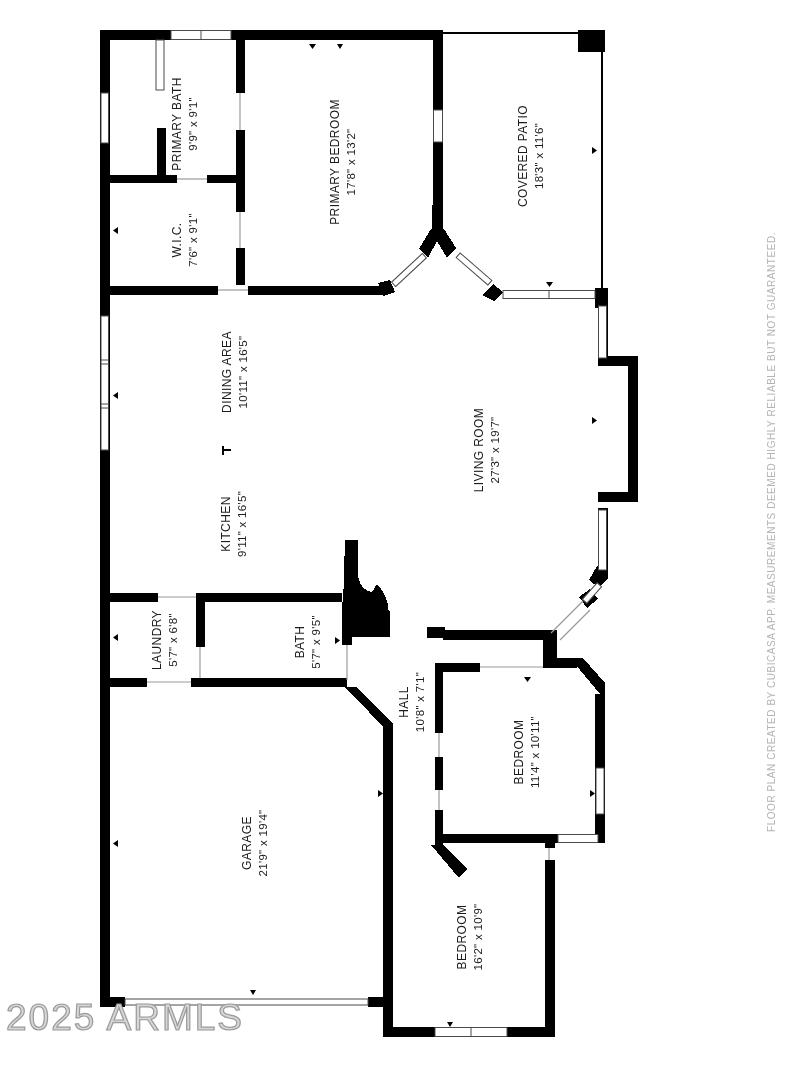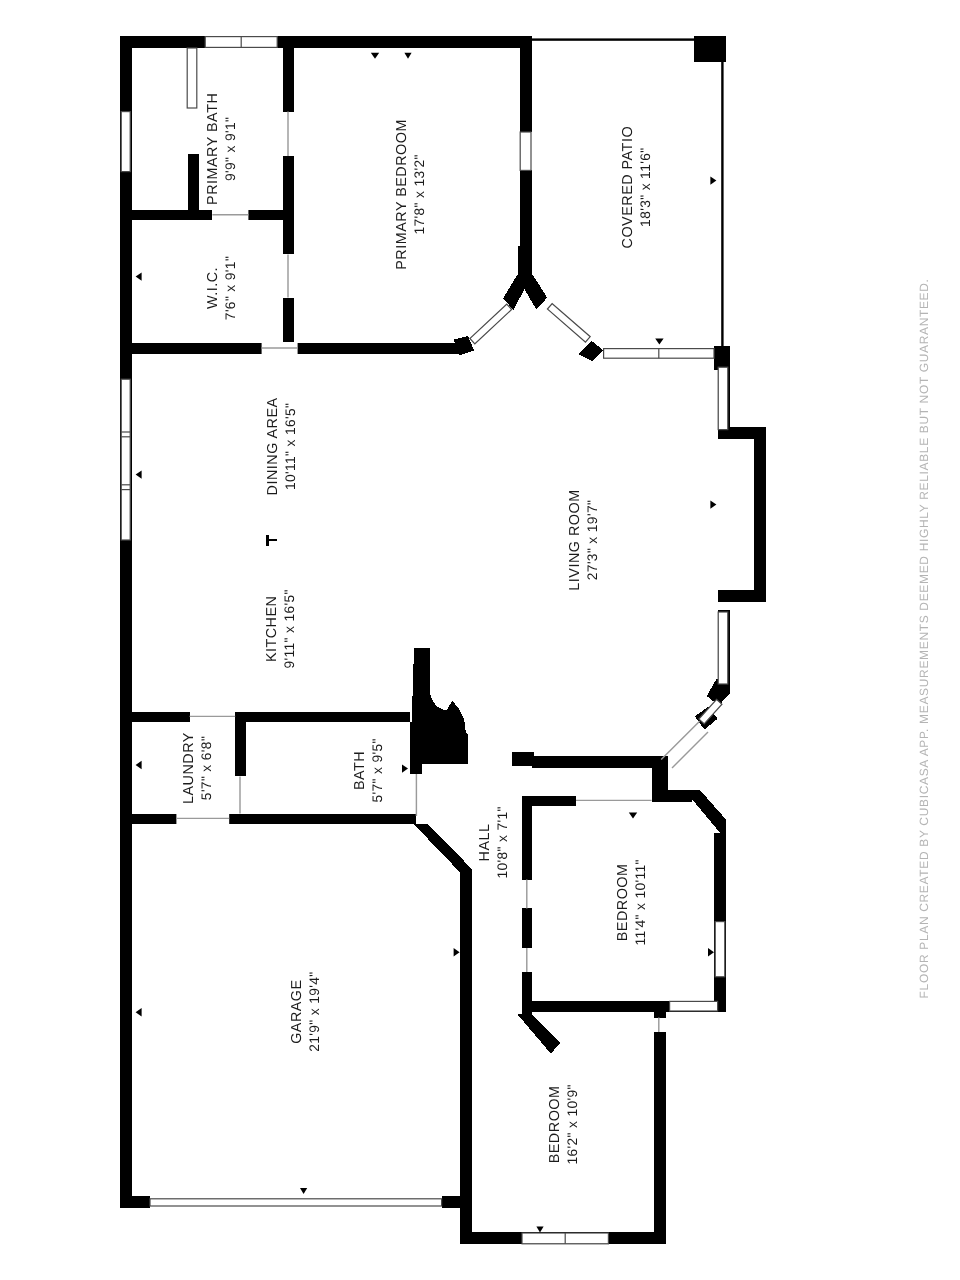--- a/index.html
+++ b/index.html
@@ -213,14 +213,15 @@
   </div>
   <div class="room-label" style="left:255px;top:843px">
     <span class="room-name">GARAGE</span>
     <span class="room-dims">21'9" x 19'4"</span>
   </div>
   <div class="room-label" style="left:470px;top:937px">
     <span class="room-name">BEDROOM</span>
     <span class="room-dims">16'2" x 10'9"</span>
   </div>
 
+  <div id="watermark">2025 ARMLS</div>
   <div id="disclaimer">FLOOR PLAN CREATED BY CUBICASA APP. MEASUREMENTS DEEMED HIGHLY RELIABLE BUT NOT GUARANTEED.</div>
 </div>
 
 </body></html>

